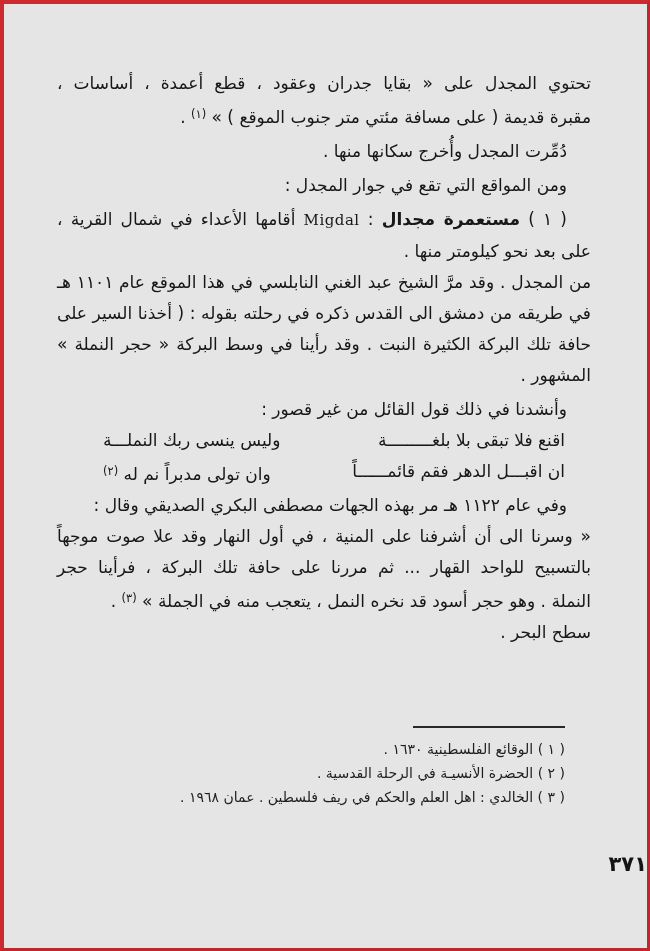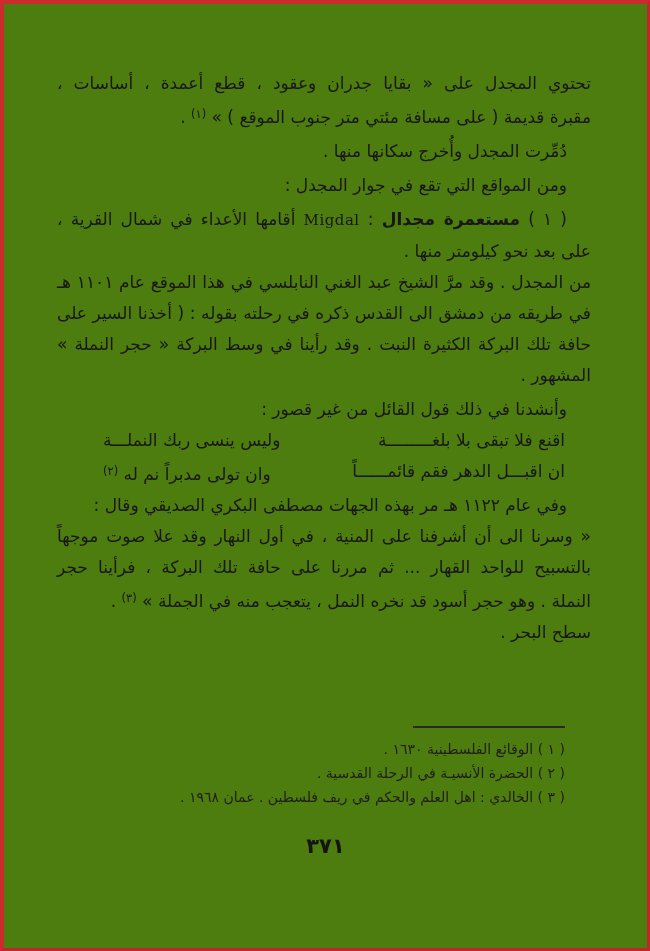--- a/index.html
+++ b/index.html
@@ -1,17 +1,17 @@
 <!DOCTYPE html>
 <html lang="ar"><head>
 <meta charset="utf-8">
 <style>
   html,body{margin:0;padding:0;width:650px;height:951px;overflow:hidden;background:#fff;}
   .page{
-    position:absolute;inset:0;background:#4d7c0f;
+    position:absolute;inset:0;background:#e5e5e5;
     border-top:4px solid #cc2a2e;border-left:4px solid #cc2a2e;
     border-right:3px solid #c0262c;border-bottom:3px solid #c0262c;
     box-sizing:border-box;
     font-family:"DejaVu Sans",sans-serif;color:#191715;
   }
   .text{
     position:absolute;top:64px;right:56px;width:534px;
     direction:rtl;font-size:17px;
   }
   .line{line-height:31px;min-height:31px;}
@@ -25,21 +25,21 @@
     display:flex;justify-content:space-between;
     line-height:31px;height:31px;
     padding-right:26px;padding-left:46px;
   }
   .footnotes{
     position:absolute;top:722px;right:82px;width:440px;
     direction:rtl;text-align:right;font-size:14px;line-height:24px;color:#201d1a;
   }
   .fn-sep{width:152px;border-top:2px solid #2a2825;margin-bottom:9px;}
   .pageno{
-    position:absolute;top:830px;left:0;right:0;text-align:center;
+    position:absolute;top:848px;left:0;right:0;text-align:right;
     font-size:21px;font-weight:700;letter-spacing:1px;color:#161412;
   }
 </style>
 </head>
 <body>
 
 <div class="page">
 
   <div class="text">
 

